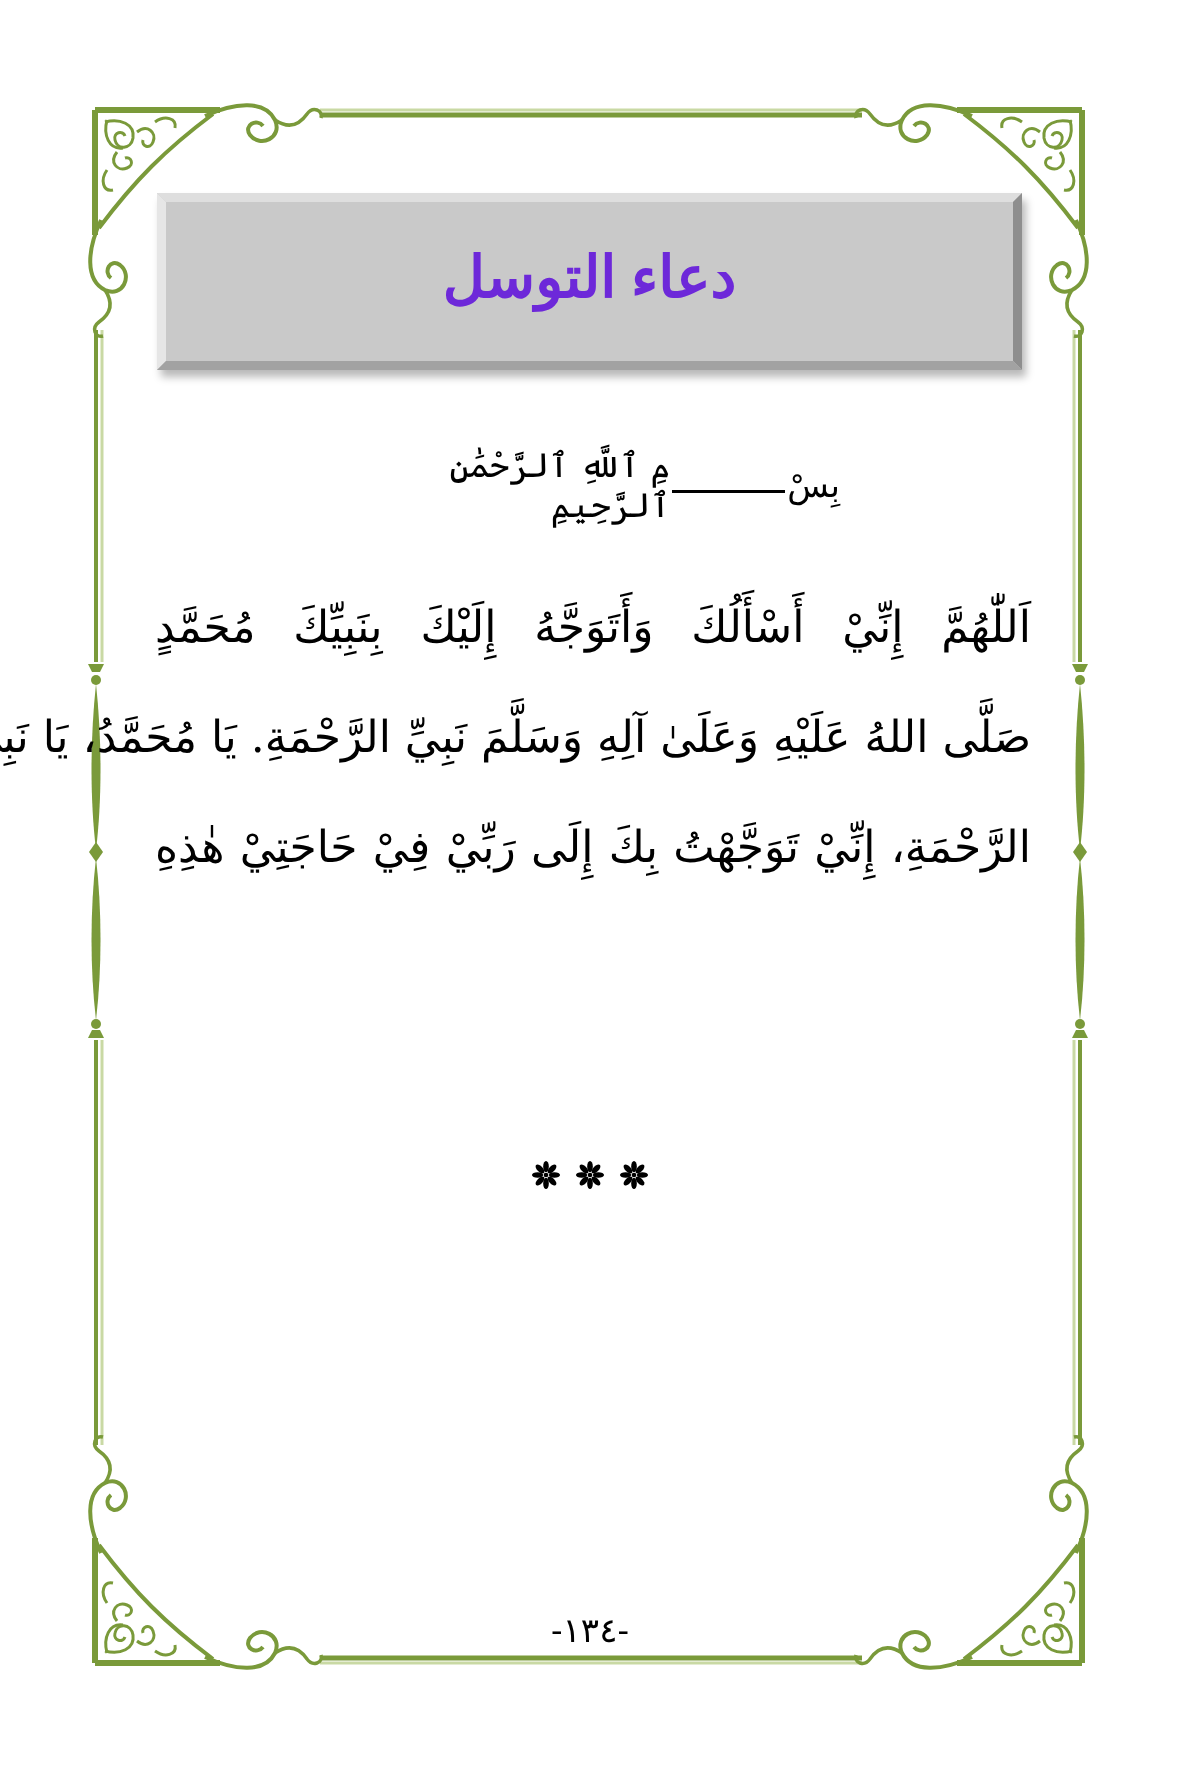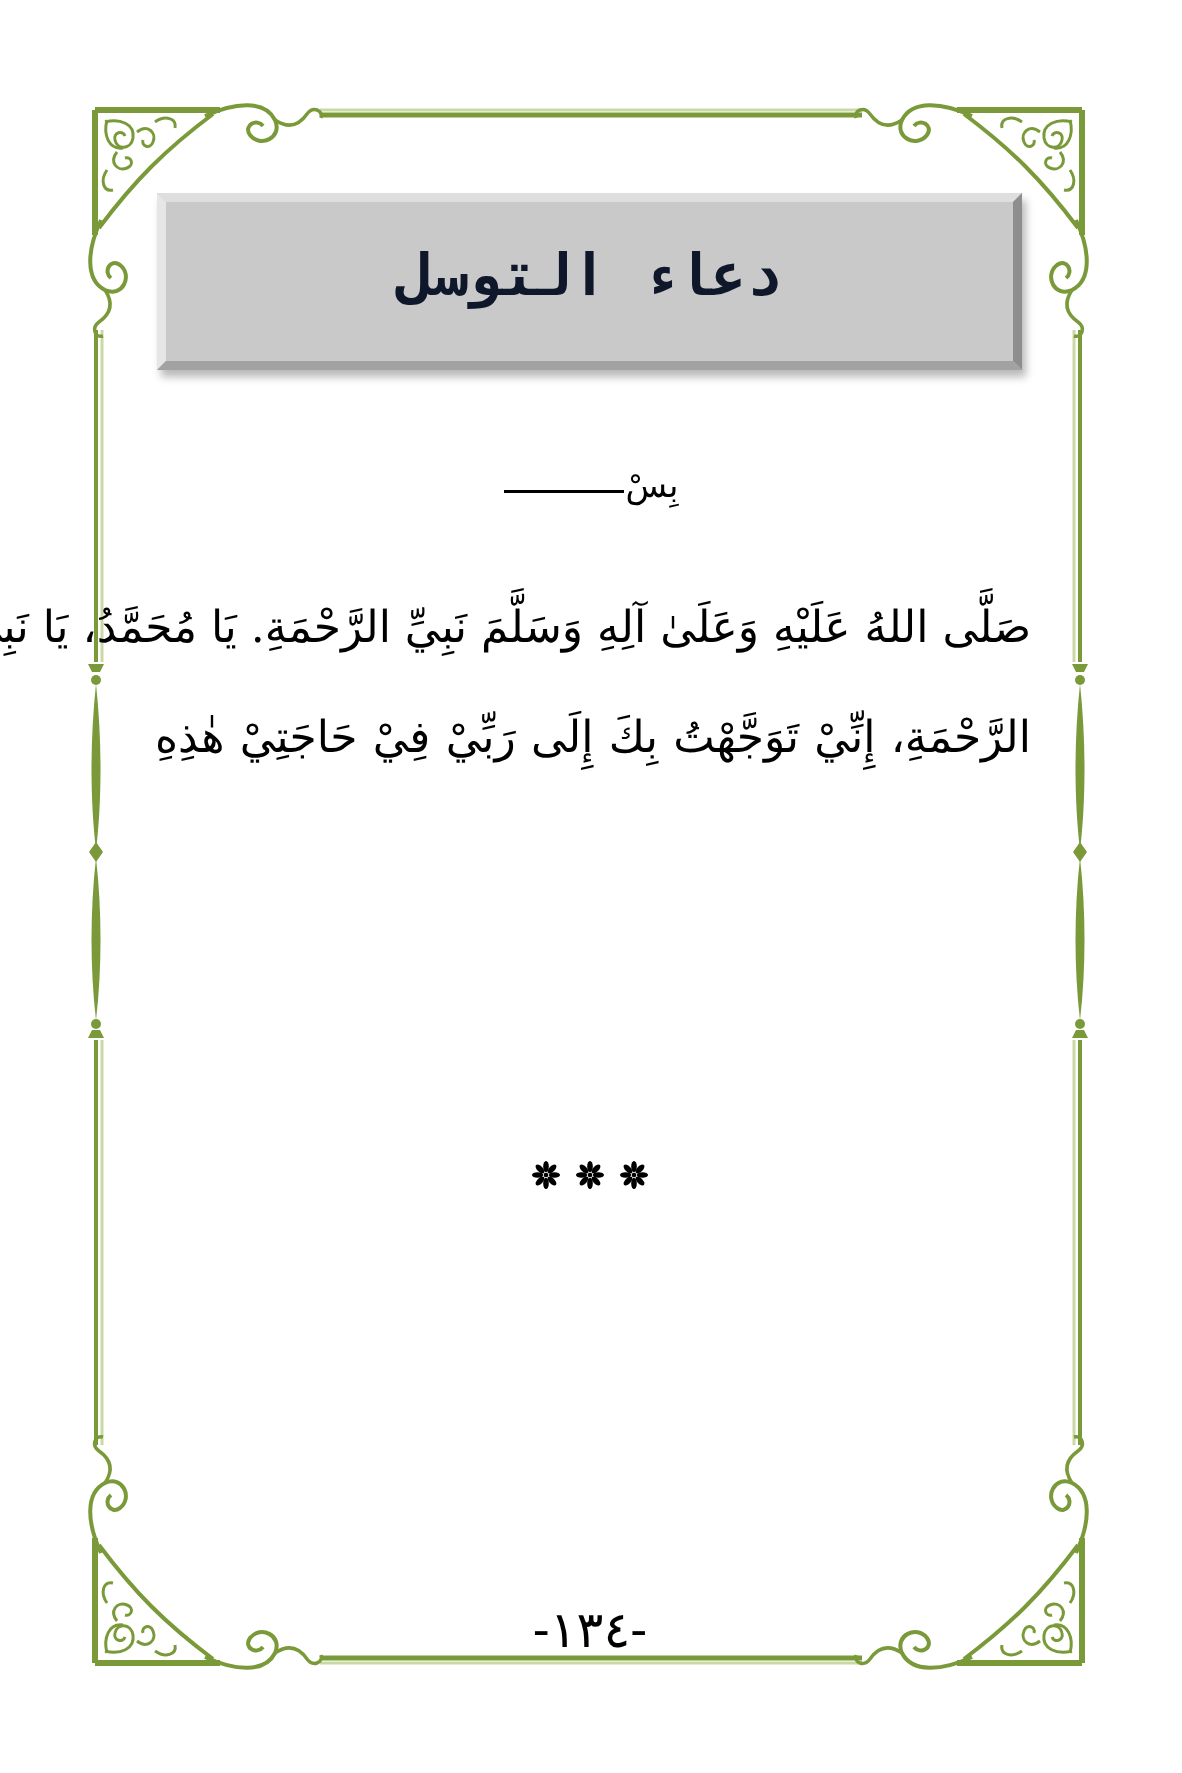--- a/index.html
+++ b/index.html
@@ -56,24 +56,24 @@
       background: #a2a2a2;
       clip-path: polygon(9px 0, calc(100% - 9px) 0, 100% 100%, 0 100%);
     }
     .title-text {
       position: absolute;
       left: 0; right: 0; top: 0; bottom: 0;
       display: flex;
       align-items: center;
       justify-content: center;
       direction: rtl;
-      font-family: Liberation Mono, monospace;
+      font-family: Liberation Serif, serif;
       font-weight: bold;
       font-size: 58px;
-      color: #0f172a;
+      color: #6d28d9;
       padding-bottom: 10px;
       letter-spacing: 0;
     }
     .basmala {
       position: absolute;
       left: 340px;
       top: 440px;
       width: 500px;
       height: 90px;
       display: flex;
@@ -137,21 +137,21 @@
       position: absolute;
       left: 490px;
       top: 1600px;
       width: 200px;
       height: 60px;
       display: flex;
       align-items: center;
       justify-content: center;
       direction: rtl;
       font-family: "DejaVu Serif", serif;
-      font-size: 50px;
+      font-size: 34px;
       color: #000;
     }
   </style>
 </head>
 <body>
 
 <div class="page">
 
   <svg class="frame-svg" viewBox="0 0 1182 1773" xmlns="http://www.w3.org/2000/svg">
     <defs>
@@ -224,23 +224,25 @@
     <div class="bevel-top"></div>
     <div class="bevel-left"></div>
     <div class="bevel-right"></div>
     <div class="bevel-bottom"></div>
     <div class="title-text">دعاء التوسل</div>
   </div>
 
   <div class="basmala">
     <span>بِسْ</span>
     <span class="kashida"></span>
+    <span>مِ ٱللَّهِ ٱلرَّحْمَٰنِ ٱلرَّحِيمِ</span>
   </div>
 
   <div class="body-text">
+    <span class="body-line">اَللّٰهُمَّ إِنِّيْ أَسْأَلُكَ وَأَتَوَجَّهُ إِلَيْكَ بِنَبِيِّكَ مُحَمَّدٍ</span>
     <span class="body-line">صَلَّى اللهُ عَلَيْهِ وَعَلَىٰ آلِهِ وَسَلَّمَ نَبِيِّ الرَّحْمَةِ. يَا مُحَمَّدُ، يَا نَبِيَّ</span>
     <span class="body-line">الرَّحْمَةِ، إِنِّيْ تَوَجَّهْتُ بِكَ إِلَى رَبِّيْ فِيْ حَاجَتِيْ هٰذِهِ</span>
   </div>
 
   <div class="stars">
     <svg viewBox="-16 -16 32 32">
       <g fill="#000">
         <ellipse cx="0" cy="-9" rx="3" ry="6"></ellipse>
         <ellipse cx="0" cy="-9" rx="3" ry="6" transform="rotate(45)"></ellipse>
         <ellipse cx="0" cy="-9" rx="3" ry="6" transform="rotate(90)"></ellipse>

